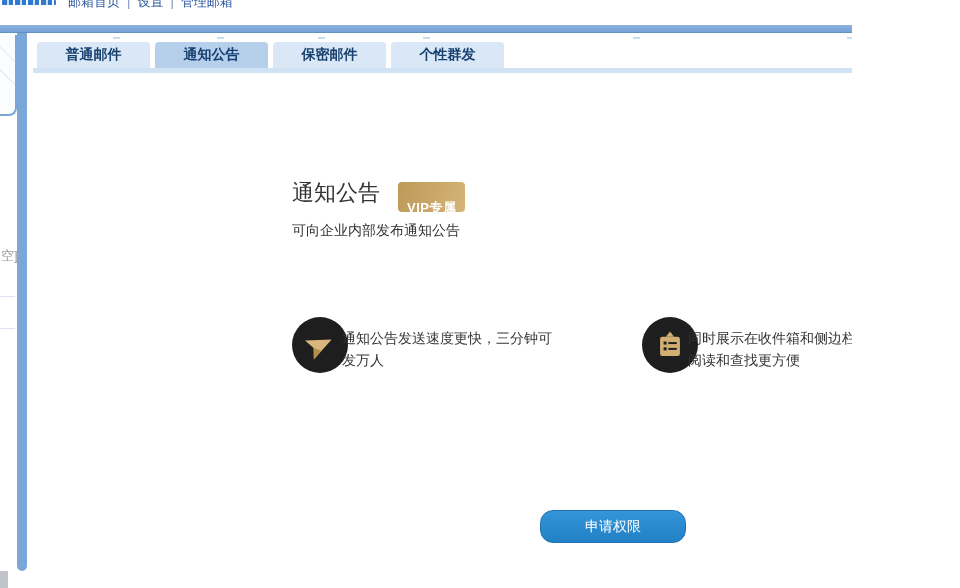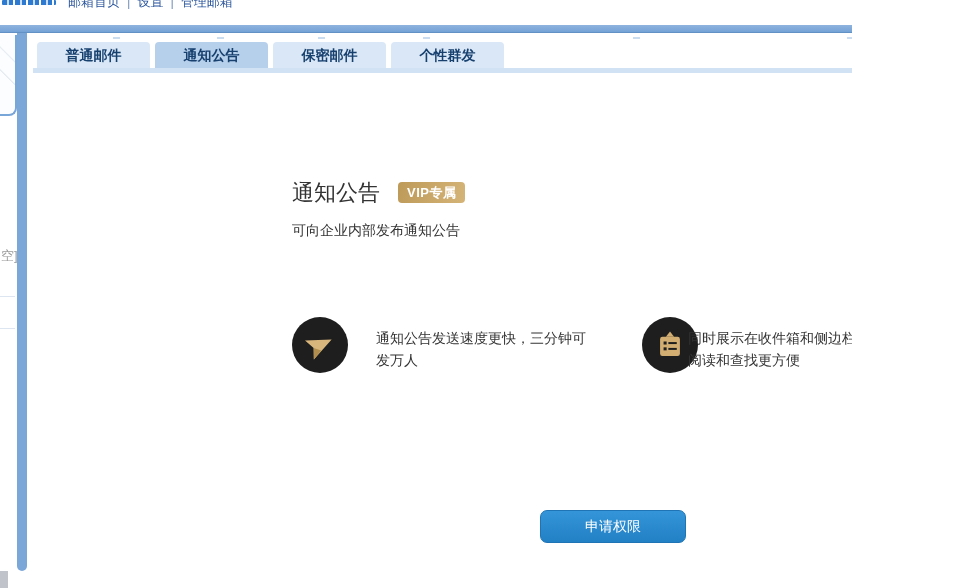--- a/index.html
+++ b/index.html
@@ -61,50 +61,50 @@
   }
   .sidebar-divider { position:absolute; left:0; width:15px; height:1px; background:#dde6f0; }
   .blue-rail {
     position:absolute; left:17px; top:33px; width:10px; height:538px;
     background:#7ba7d8; border-radius:0 0 5px 5px;
   }
   .gray-strip { position:absolute; left:0; top:571px; width:8px; height:17px; background:#c0c4ca; }
 
   
   .tab-mark { position:absolute; top:37px; width:7px; height:2px; background:#c9dcf0; }
-  .tabs { position:absolute; left:37px; top:42px; display:flex; }
+  .tabs { position:absolute; left:37px; top:42px; display:flex;font-family:Liberation Serif, serif; }
   .tab {
     width:113px; height:26px; margin-right:5px; background:#d9e7f6;
     border-radius:4px 4px 0 0; text-align:center; line-height:26px;
     font-size:14px; font-weight:bold; color:#17406f; cursor:pointer;
   }
   .tab.active { background:#b6cfeb; }
   .tab-strip { position:absolute; left:33px; right:0; top:68px; height:5px; background:#d0e2f4; }
 
   
   .page-title { position:absolute; left:292px; top:178px; font-size:22px; color:#333; }
   .vip-badge {
-    position:absolute; left:398px; top:182px; height:21px; line-height:21px; padding:0 9px;
+    position:absolute; left:398px; top:182px; height:21px; line-height:21px; padding:15px 9px;
     border-radius:4px; background:linear-gradient(105deg,#bd9a58,#d5b478);
     color:#fff; font-size:13px; font-weight:bold; letter-spacing:.5px;
   }
   .subtitle { position:absolute; left:292px; top:214px; font-size:14px; color:#333;margin-top:8px; }
 
   .feat-icon {
     position:absolute; top:317px; width:56px; height:56px; border-radius:50%;
     background:#1e1e1e; display:flex; align-items:center; justify-content:center;
   }
   .feat-text {
     position:absolute; top:327px; font-size:14px; color:#333; line-height:22px;
     width:218px; word-break:break-all;
   }
 
   .apply-btn {
     position:absolute; left:540px; top:510px; width:146px; height:33px;
-    background:linear-gradient(#3495d8,#2280c5); border:1px solid #1e74b5; border-radius:7px;
+    background:linear-gradient(#3495d8,#2280c5); border:1px solid #1e74b5; border-radius:13px;
     color:#fff; font-size:14px; text-align:center; line-height:31px; cursor:pointer;
     font-family:"Liberation Sans","DejaVu Sans",sans-serif;
   }
 </style>
 </head>
 <body>
 
 <div id="screen">
 
   <div class="logo-partial"></div>
@@ -144,21 +144,21 @@
   <div class="page-title">通知公告</div>
   <div class="vip-badge">VIP专属</div>
   <div class="subtitle">可向企业内部发布通知公告</div>
 
   <div class="feat-icon" style="left:292px">
     <svg width="28" height="28" viewBox="0 0 24 24" style="transform:rotate(-25deg)">
       <polygon points="2,21 23,12 2,3 6,12" fill="#d9b67c"></polygon>
       <polygon points="2,21 11,16.8 6,12" fill="#b28e4e"></polygon>
     </svg>
   </div>
-  <div class="feat-text" style="left:376px">通知公告发送速度更快，三分钟可发万人</div>
+  <div class="feat-text" style="left:342px">通知公告发送速度更快，三分钟可发万人</div>
 
   <div class="feat-icon" style="left:642px">
     <svg width="28" height="28" viewBox="0 0 24 24">
       <polygon points="12,0.5 15.5,5 8.5,5" fill="#d3ae72"></polygon>
       <rect x="3.5" y="5" width="17" height="16.5" rx="2" fill="#d3ae72"></rect>
       <rect x="6.5" y="9" width="2.6" height="2.6" fill="#1e1e1e"></rect>
       <rect x="10.6" y="9.5" width="7.2" height="1.7" fill="#1e1e1e"></rect>
       <rect x="6.5" y="14" width="2.6" height="2.6" fill="#1e1e1e"></rect>
       <rect x="10.6" y="14.5" width="7.2" height="1.7" fill="#1e1e1e"></rect>
     </svg>

